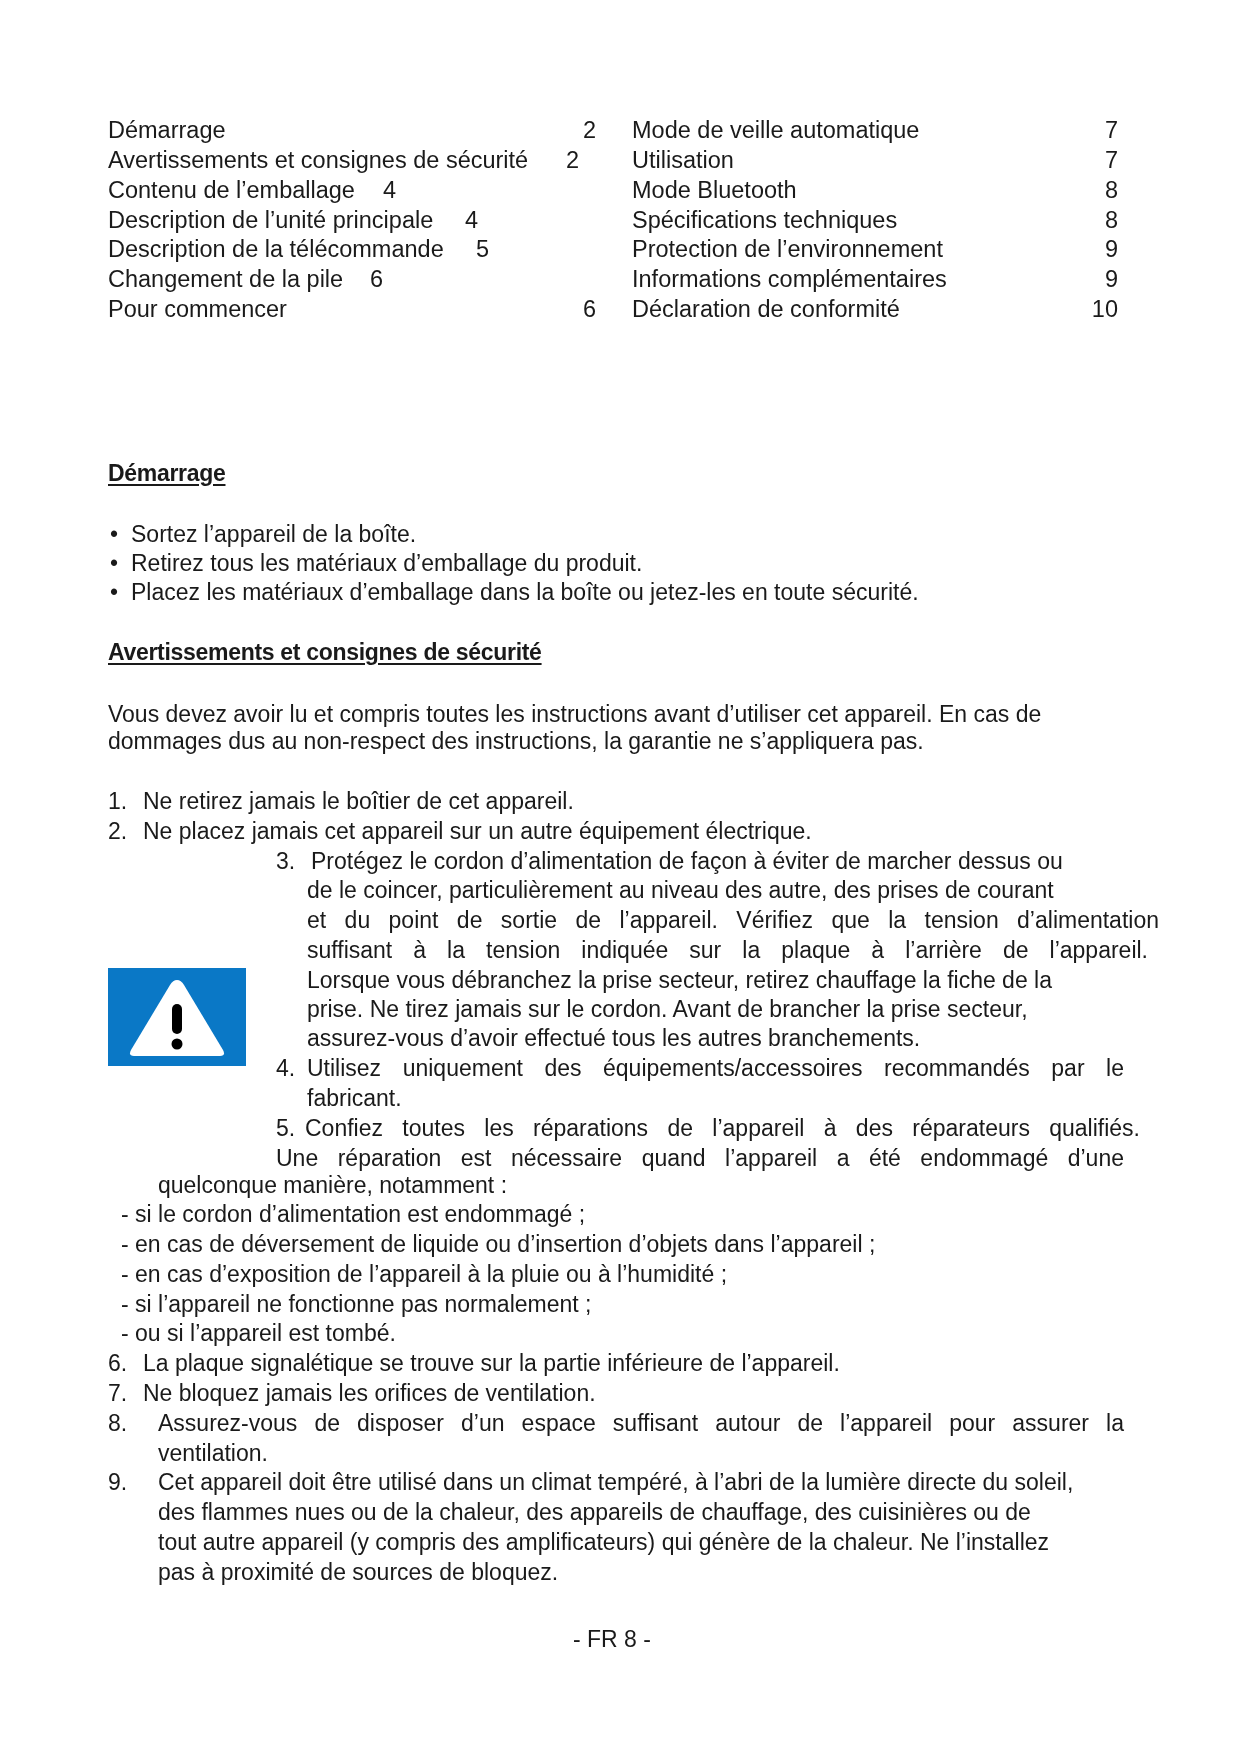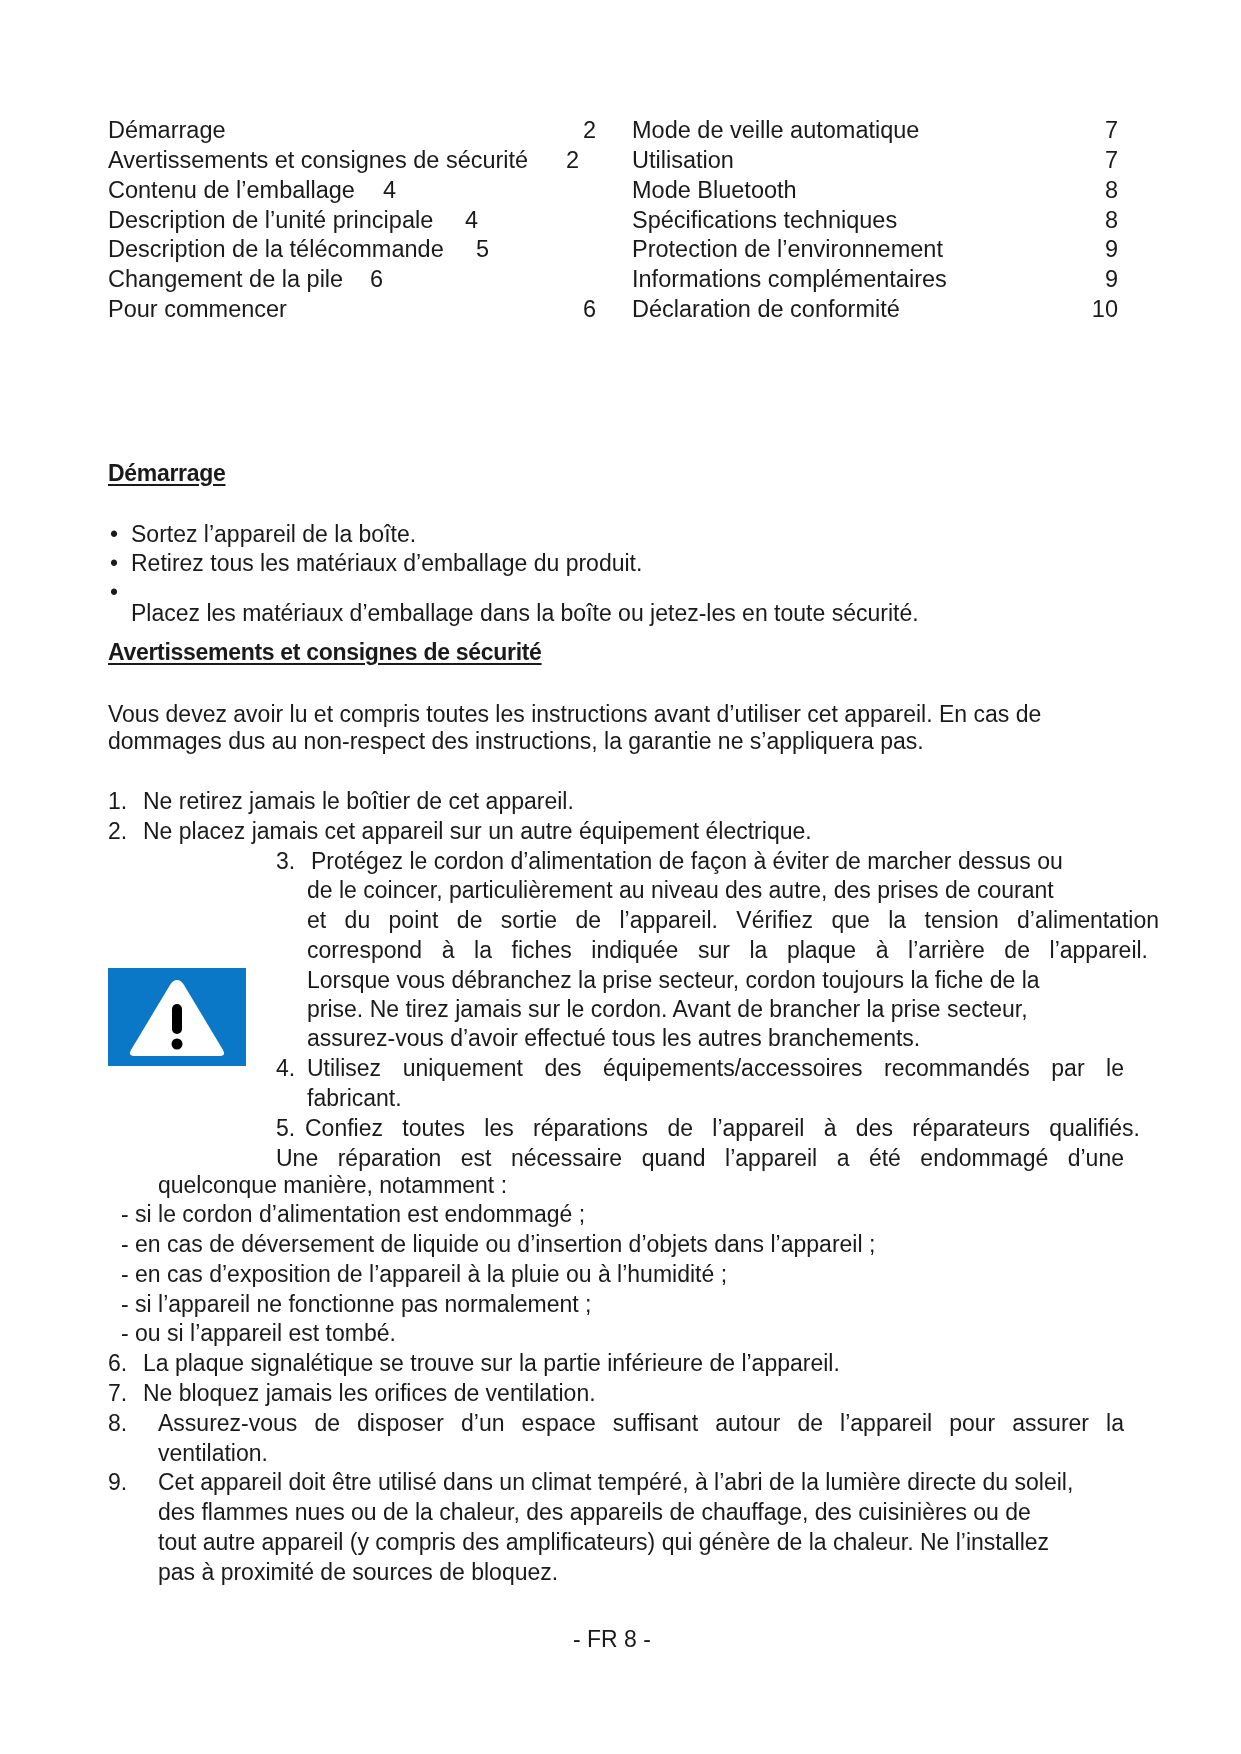--- a/index.html
+++ b/index.html
@@ -74,21 +74,21 @@
 <div>
   <span class="abs heading" style="left:108px;top:460px">Démarrage</span>
 
   <span class="abs body-text" style="left:110px;top:519px">•</span>
   <span class="abs body-text" style="left:131px;top:519px">Sortez l’appareil de la boîte.</span>
 
   <span class="abs body-text" style="left:110px;top:548px">•</span>
   <span class="abs body-text" style="left:131px;top:548px">Retirez tous les matériaux d’emballage du produit.</span>
 
   <span class="abs body-text" style="left:110px;top:577px">•</span>
-  <span class="abs body-text" style="left:131px;top:598px">Placez les matériaux d’emballage dans la boîte ou jetez-les en toute sécurité.</span>
+  <span class="abs body-text" style="left:131px;top:577px">Placez les matériaux d’emballage dans la boîte ou jetez-les en toute sécurité.</span>
 </div>
 
 <div>
   <span class="abs heading" style="left:108px;top:639px">Avertissements et consignes de sécurité</span>
 
   <span class="abs body-text" style="left:108px;top:699px">Vous devez avoir lu et compris toutes les instructions avant d’utiliser cet appareil. En cas de</span>
   <span class="abs body-text" style="left:108px;top:726px">dommages dus au non-respect des instructions, la garantie ne s’appliquera pas.</span>
 
   <span class="abs body-text" style="left:108px;top:786px">1.</span>
   <span class="abs body-text" style="left:143px;top:786px">Ne retirez jamais le boîtier de cet appareil.</span>
@@ -101,22 +101,22 @@
       <path d="M69 12 Q73 12 76 17 L115 82 Q118 88 112 88 L26 88 Q20 88 23 82 L62 17 Q65 12 69 12 Z" fill="#ffffff"></path>
       <rect x="64" y="36" width="10" height="30" rx="5" fill="#000000"></rect>
       <circle cx="69" cy="76" r="5.5" fill="#000000"></circle>
     </svg>
   </div>
 
   <span class="abs body-text" style="left:276px;top:846px">3.</span>
   <span class="abs body-text" style="left:311px;top:846px">Protégez le cordon d’alimentation de façon à éviter de marcher dessus ou</span>
   <span class="abs body-text" style="left:307px;top:875px">de le coincer, particulièrement au niveau des autre, des prises de courant</span>
   <span class="abs body-text just" style="left:307px;top:905px;width:852px">et du point de sortie de l’appareil. Vérifiez que la tension d’alimentation</span>
-  <span class="abs body-text just" style="left:307px;top:935px;width:841px">correspond à la fiches indiquée sur la plaque à l’arrière de l’appareil.</span>
-  <span class="abs body-text" style="left:307px;top:965px">Lorsque vous débranchez la prise secteur, cordon toujours la fiche de la</span>
+  <span class="abs body-text just" style="left:307px;top:935px;width:841px">suffisant à la tension indiquée sur la plaque à l’arrière de l’appareil.</span>
+  <span class="abs body-text" style="left:307px;top:965px">Lorsque vous débranchez la prise secteur, retirez chauffage la fiche de la</span>
   <span class="abs body-text" style="left:307px;top:994px">prise. Ne tirez jamais sur le  cordon.  Avant  de brancher la prise secteur,</span>
   <span class="abs body-text" style="left:307px;top:1023px">assurez-vous d’avoir effectué tous les autres branchements.</span>
 
   <span class="abs body-text" style="left:276px;top:1053px">4.</span>
   <span class="abs body-text just" style="left:307px;top:1053px;width:817px">Utilisez uniquement des équipements/accessoires recommandés par le</span>
   <span class="abs body-text" style="left:307px;top:1083px">fabricant.</span>
 
   <span class="abs body-text" style="left:276px;top:1113px">5.</span>
   <span class="abs body-text just" style="left:305px;top:1113px;width:835px">Confiez toutes les réparations de l’appareil à des réparateurs qualifiés.</span>
   <span class="abs body-text just" style="left:276px;top:1143px;width:848px">Une réparation est nécessaire quand l’appareil a été endommagé d’une</span>

